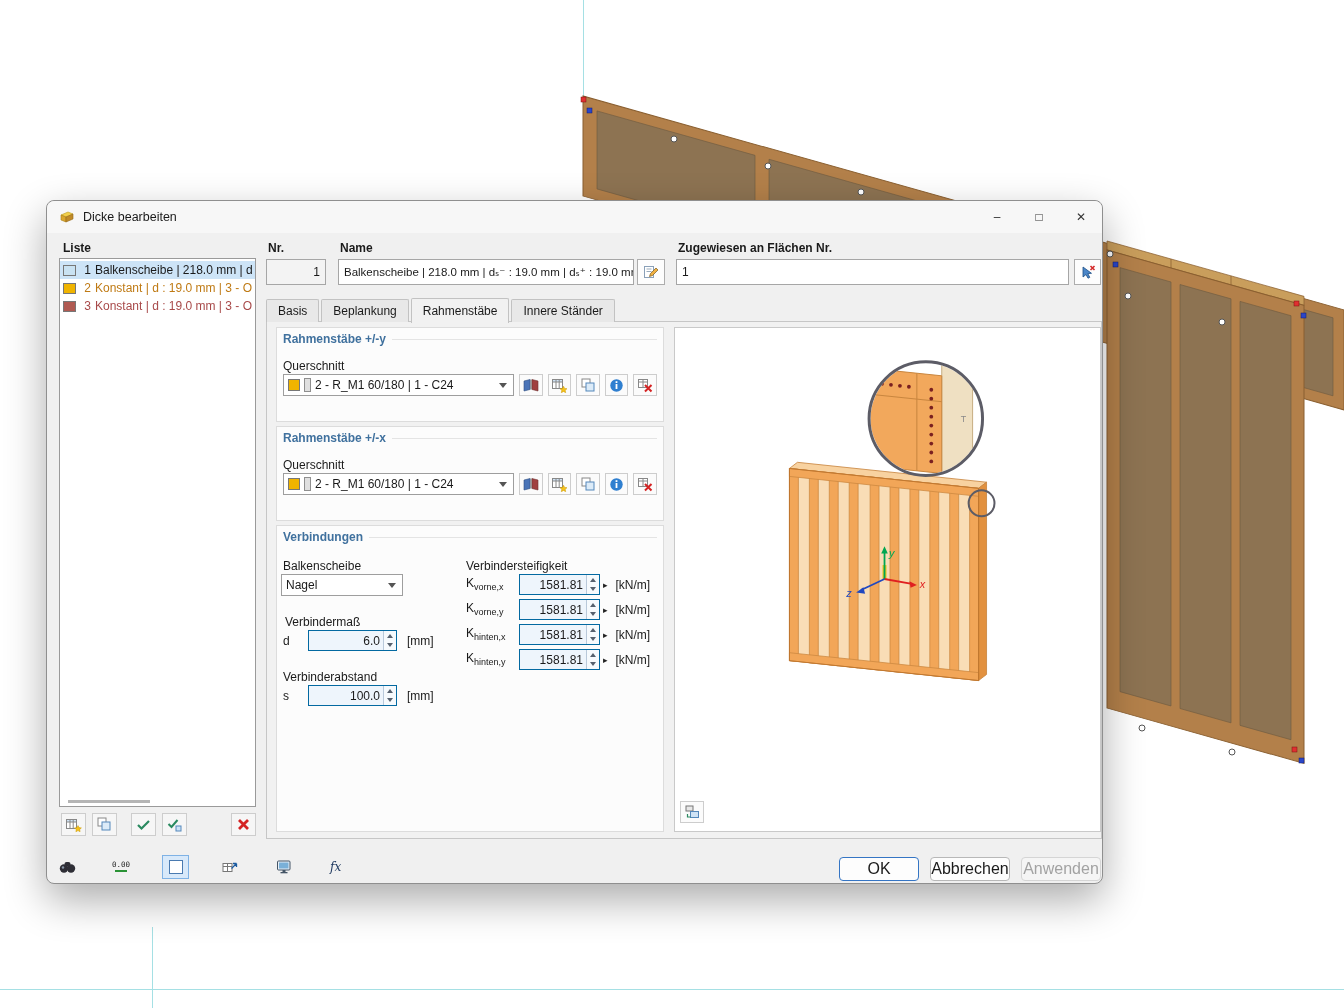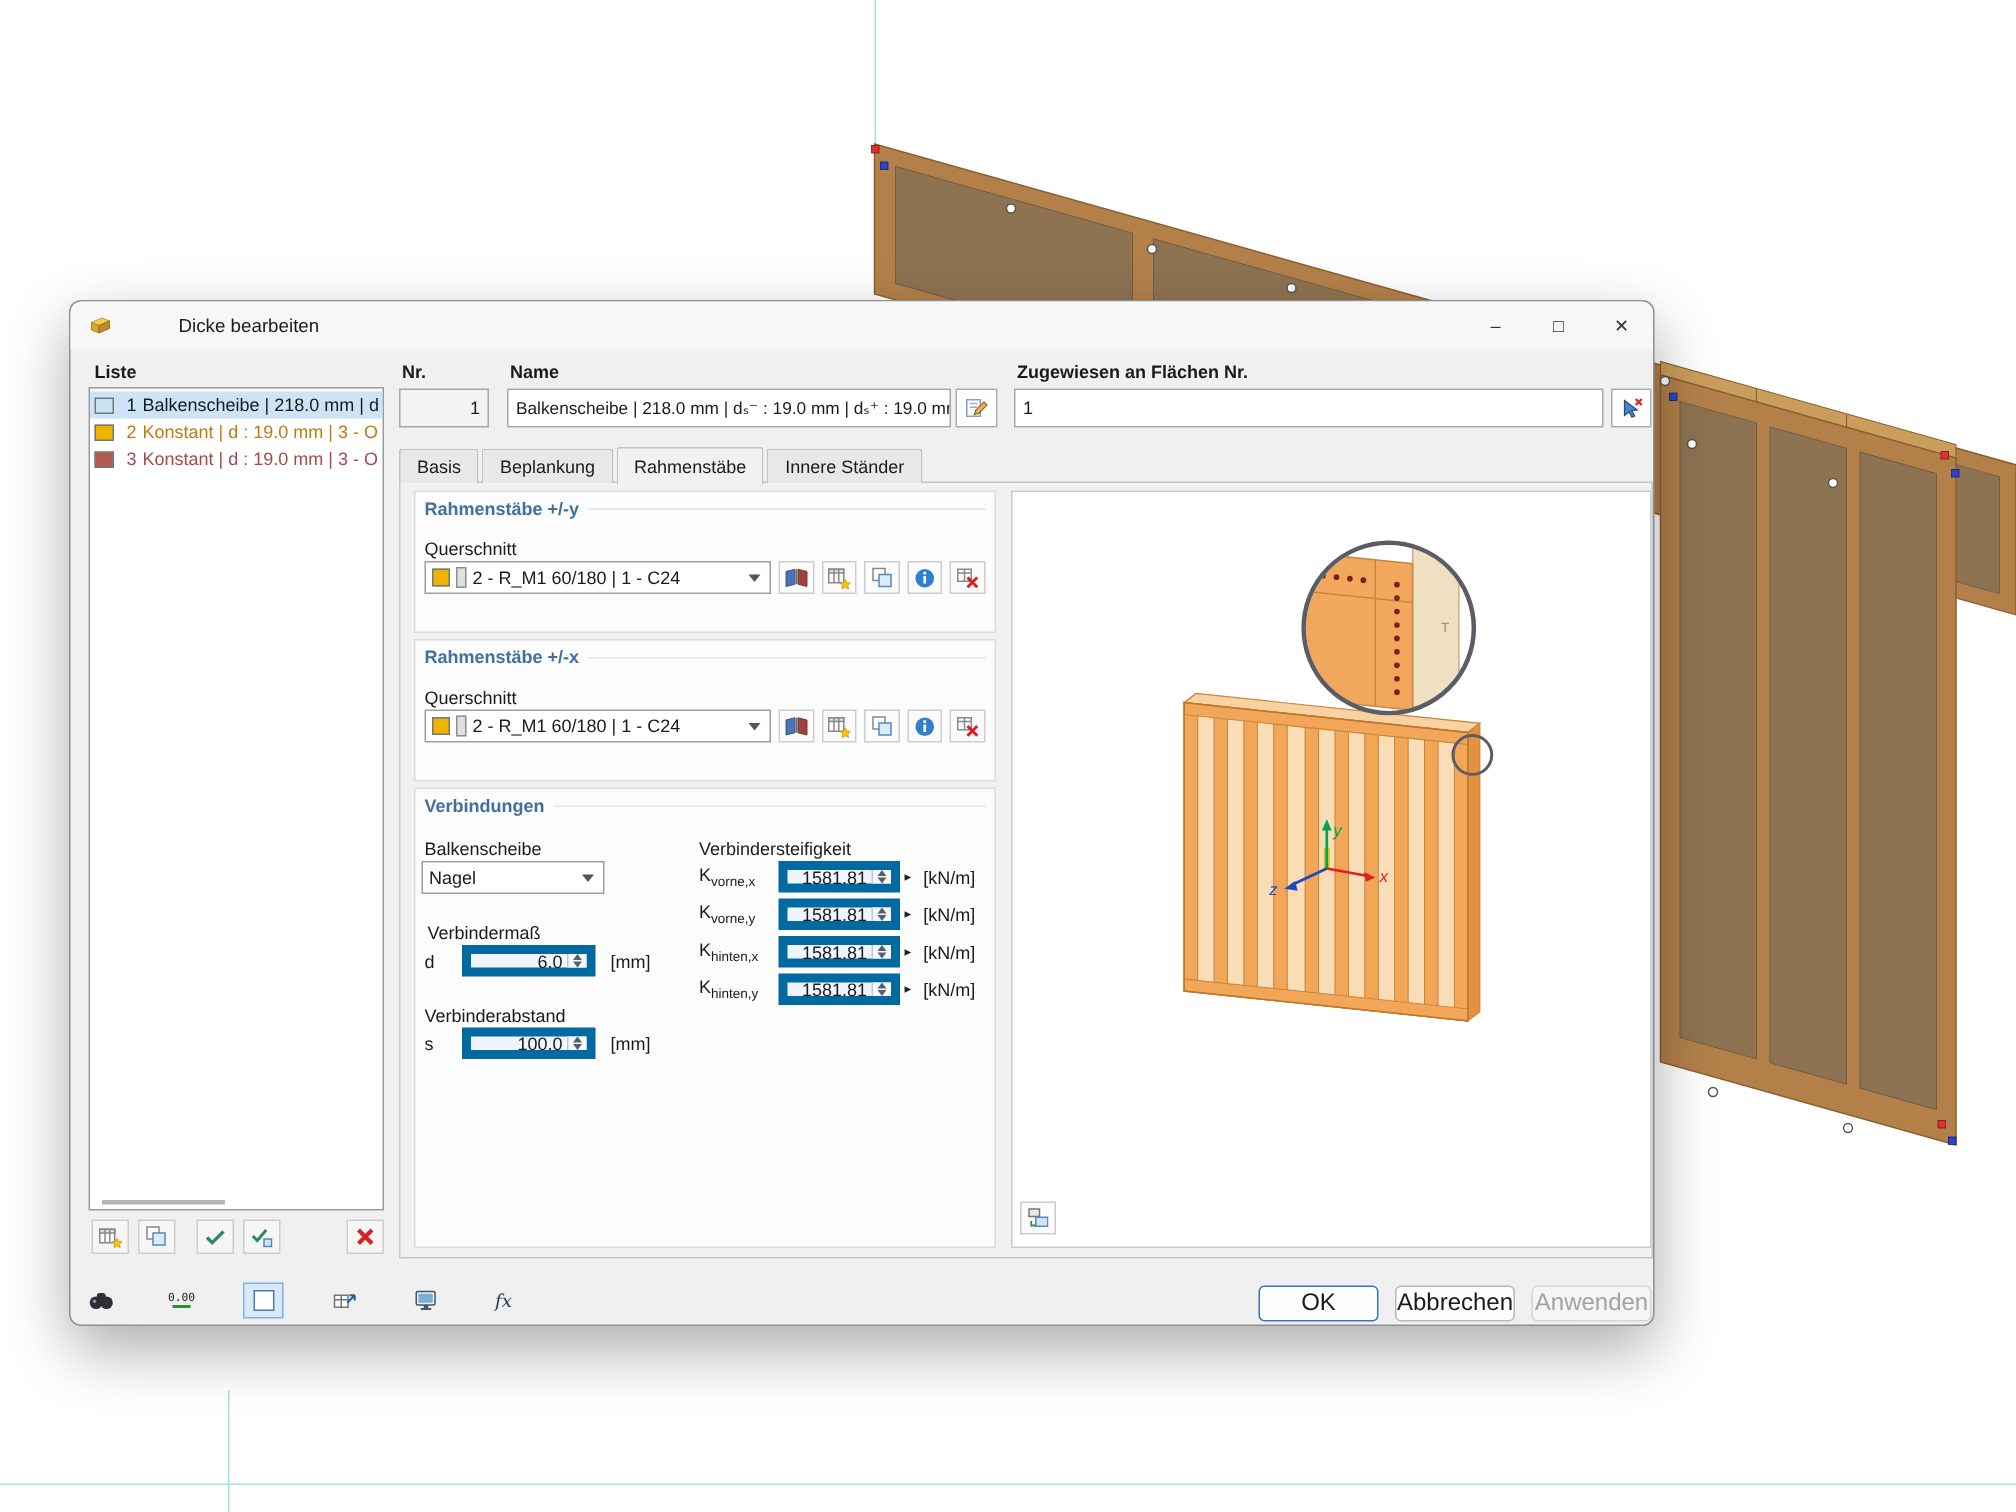--- a/index.html
+++ b/index.html
@@ -6,21 +6,21 @@
   body { margin:0; background:#fff; }
   .stage { position:relative; width:1344px; height:1008px; background:#fff; overflow:hidden;
            font-family:"Liberation Sans","DejaVu Sans",sans-serif; font-size:12px; color:#1a1a1a; }
   .bg { position:absolute; left:0; top:0; }
 
   
   .dlg { position:absolute; left:46px; top:200px; width:1057px; height:684px; background:#f0f0f0;
          border:1px solid #8f8f8f; border-radius:8px; box-shadow:0 16px 42px rgba(0,0,0,.33); }
   .titlebar { position:absolute; left:0; top:0; right:0; height:32px; display:flex; align-items:center; gap:8px;
               padding-left:12px; background:#f7f7f7; border-radius:8px 8px 0 0; }
-  .title { font-size:12.5px;margin-left:36px; }
+  .title { font-size:12.5px; }
   .winbtns { margin-left:auto; display:flex; height:32px; }
   .winbtn { width:42px; height:32px; display:flex; align-items:center; justify-content:center;
             background:none; border:none; font-size:12px; color:#333; font-family:inherit; }
 
   .lbl  { position:absolute; font-weight:bold; color:#1a1a1a; white-space:nowrap; }
   .plbl { position:absolute; color:#1a1a1a; white-space:nowrap; }
 
   
   .listbox { position:absolute; background:#fff; border:1px solid #9a9a9a; padding-top:2px; overflow:hidden; }
   .li { display:flex; align-items:center; gap:4px; height:18px; padding:0 3px; white-space:nowrap; }
@@ -59,21 +59,21 @@
   .dd { display:flex; align-items:center; gap:4px; height:22px; background:#fff; border:1px solid #9e9e9e;
         padding:0 2px 0 4px; }
   .ddtext { flex:1; overflow:hidden; white-space:nowrap; }
   .chev { width:0; height:0; border-left:4px solid transparent; border-right:4px solid transparent;
           border-top:5px solid #555; margin:0 4px; }
   .minisec { width:7px; height:14px; background:#e0e0e0; border:1px solid #8f8f8f; flex:0 0 7px; }
   .tibtn { width:24px; height:22px; display:flex; align-items:center; justify-content:center;
            background:#fbfbfb; border:1px solid #cdcdcd; padding:0; }
 
   
-  .spin { display:flex; align-items:stretch; height:21px; background:#eef5fc; border:6px solid #0369a1; }
+  .spin { display:flex; align-items:stretch; height:21px; background:#eef5fc; border:1px solid #0369a1; }
   .sval { flex:1; display:flex; align-items:center; justify-content:flex-end; padding-right:3px; }
   .sbtns { width:13px; display:flex; flex-direction:column; border-left:1px solid #b9c9da; background:#f6fafd; }
   .sb { flex:1; display:flex; align-items:center; justify-content:center; }
   .tri-up   { width:0; height:0; border-left:3.5px solid transparent; border-right:3.5px solid transparent;
               border-bottom:4px solid #55606e; }
   .tri-down { width:0; height:0; border-left:3.5px solid transparent; border-right:3.5px solid transparent;
               border-top:4px solid #55606e; }
   .krow { position:absolute; display:flex; align-items:center; }
   .ksym { width:53px; }
   .ksym sub { font-size:9px; }

